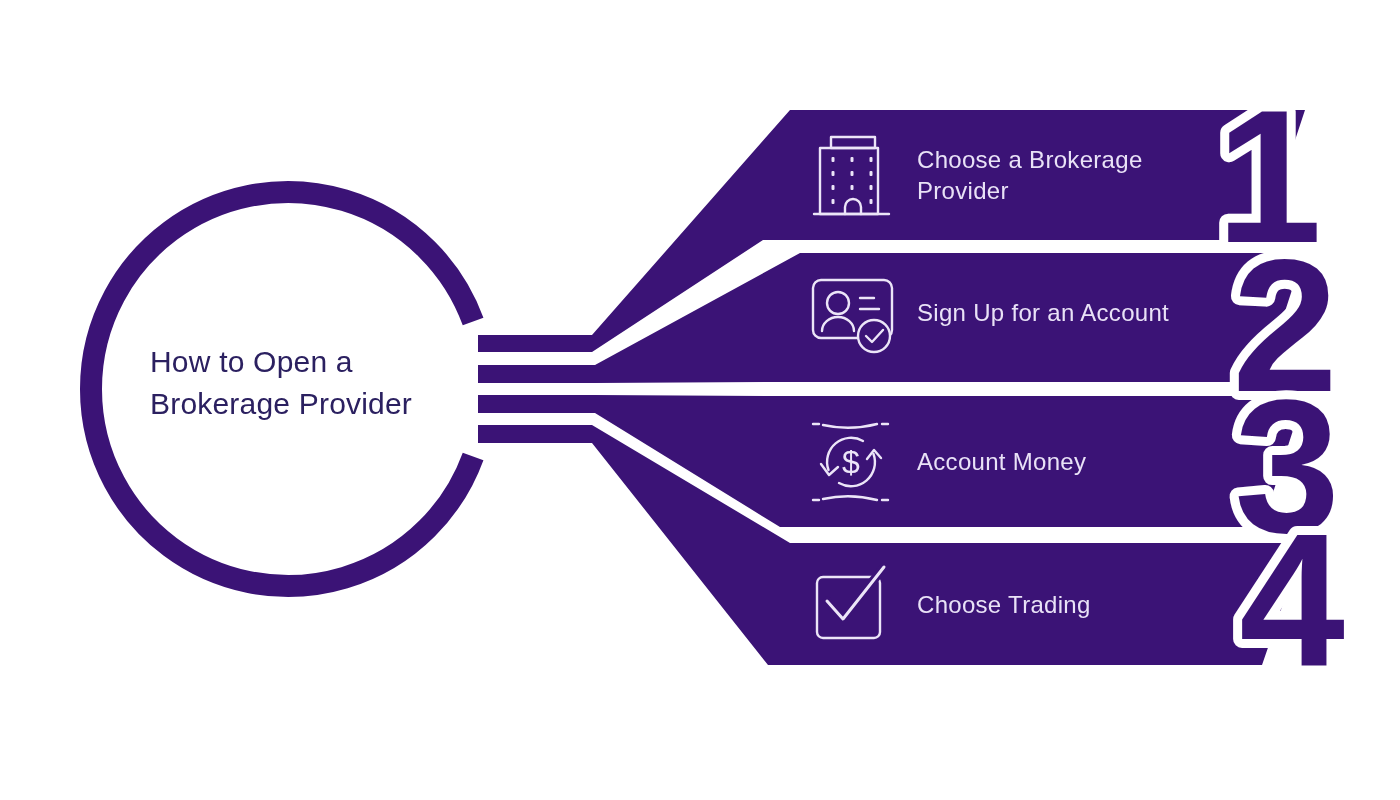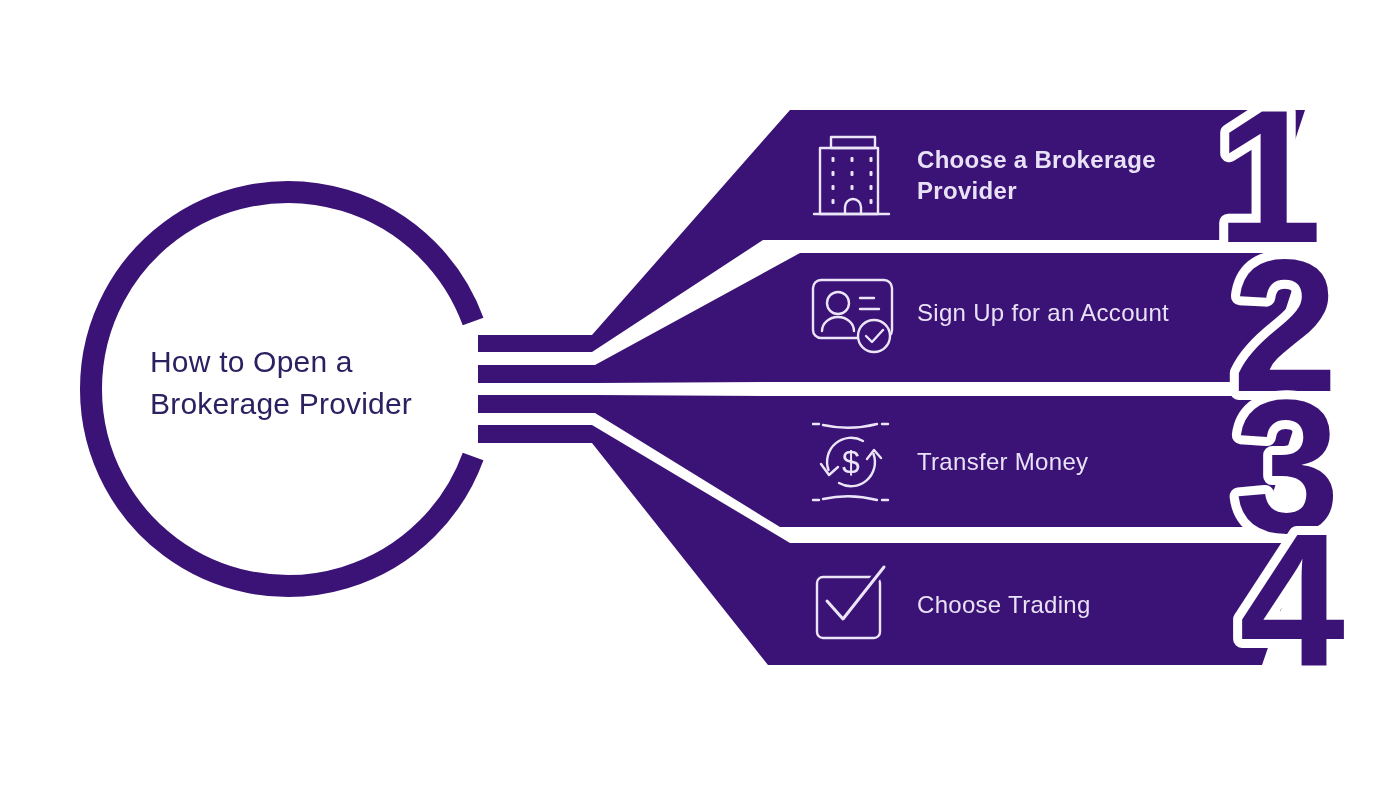--- a/index.html
+++ b/index.html
@@ -26,21 +26,21 @@
   .page-title{
     position:absolute;left:150px;top:341px;width:330px;
     font-size:30px;line-height:42px;font-weight:normal;
     color:var(--title_text,#2b2060);letter-spacing:.2px;
   }
   .step-label{
     position:absolute;left:917px;display:flex;align-items:center;
     font-size:24px;line-height:31px;font-weight:400;
     color:var(--label_text,#e9e2f7);letter-spacing:.3px;
   }
-  .step-label.l1{top:110px;height:130px;width:240px;font-weight:bold;}
+  .step-label.l1{top:110px;height:130px;width:240px;}
   .step-label.l2{top:253px;height:118px;width:310px;}
   .step-label.l3{top:396px;height:131px;width:310px;}
   .step-label.l4{top:543px;height:122px;width:310px;}
 </style>
 </head>
 <body>
 
 <div class="canvas">
 
   <svg class="scene" width="1400" height="800" viewBox="0 0 1400 800">
@@ -113,19 +113,19 @@
     <div>Brokerage Provider</div>
   </div>
 
   <div class="step-label l1">
     <span>Choose a Brokerage Provider</span>
   </div>
   <div class="step-label l2">
     <span>Sign Up for an Account</span>
   </div>
   <div class="step-label l3">
-    <span>Transfer Money</span>
+    <span>Account Money</span>
   </div>
   <div class="step-label l4">
     <span>Choose Trading</span>
   </div>
 
 </div>
 
 </body></html>

